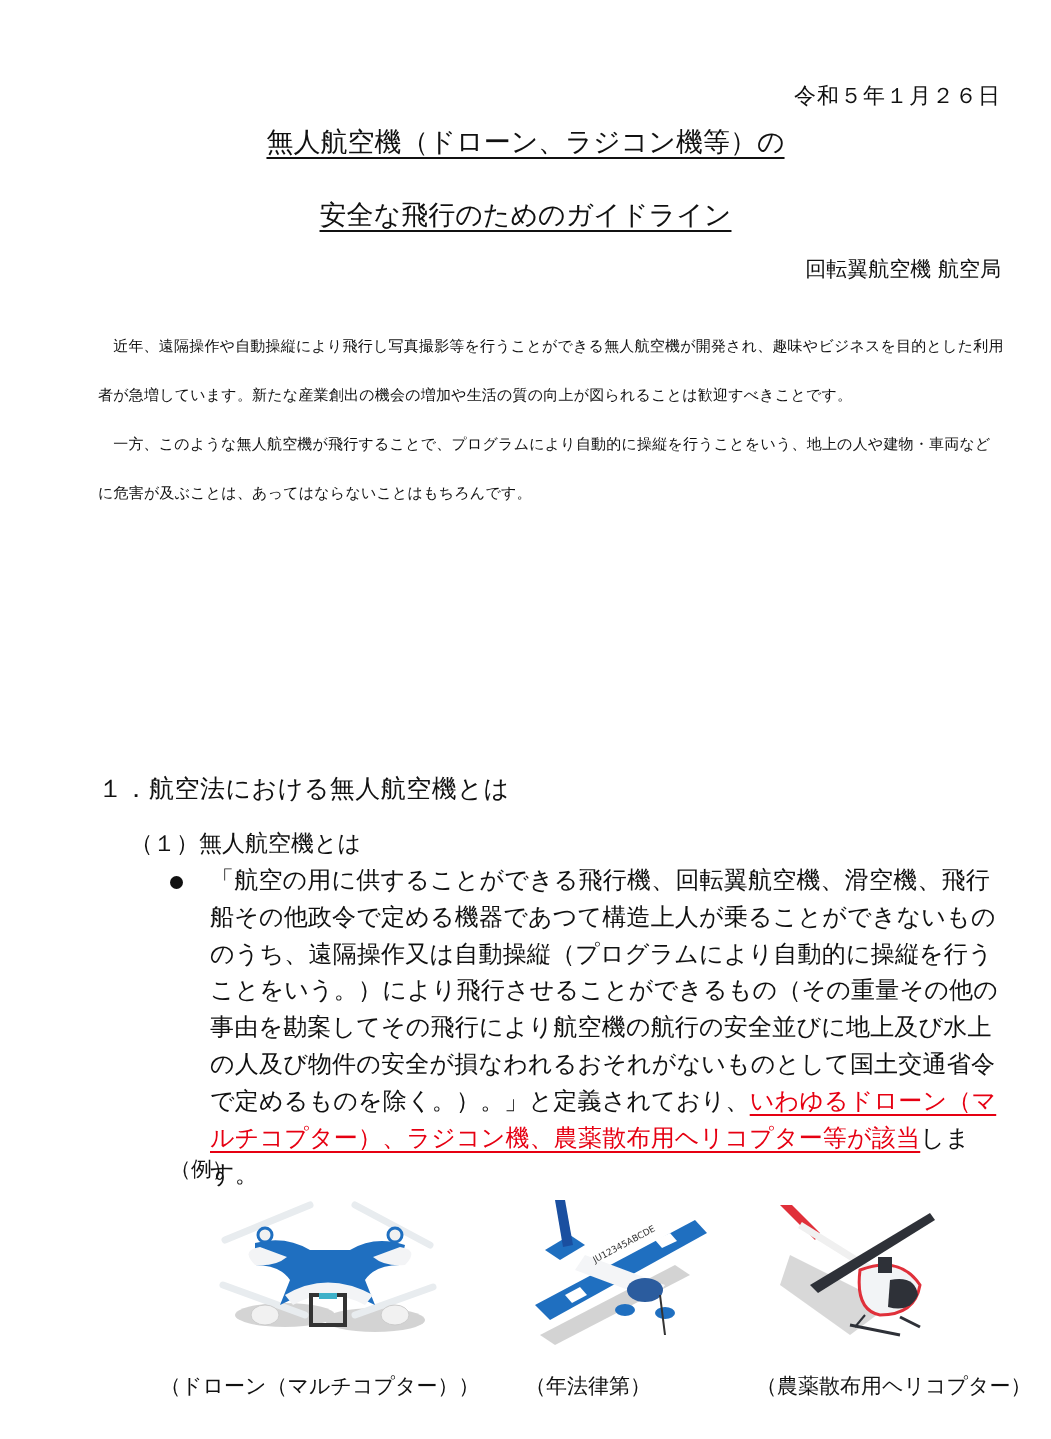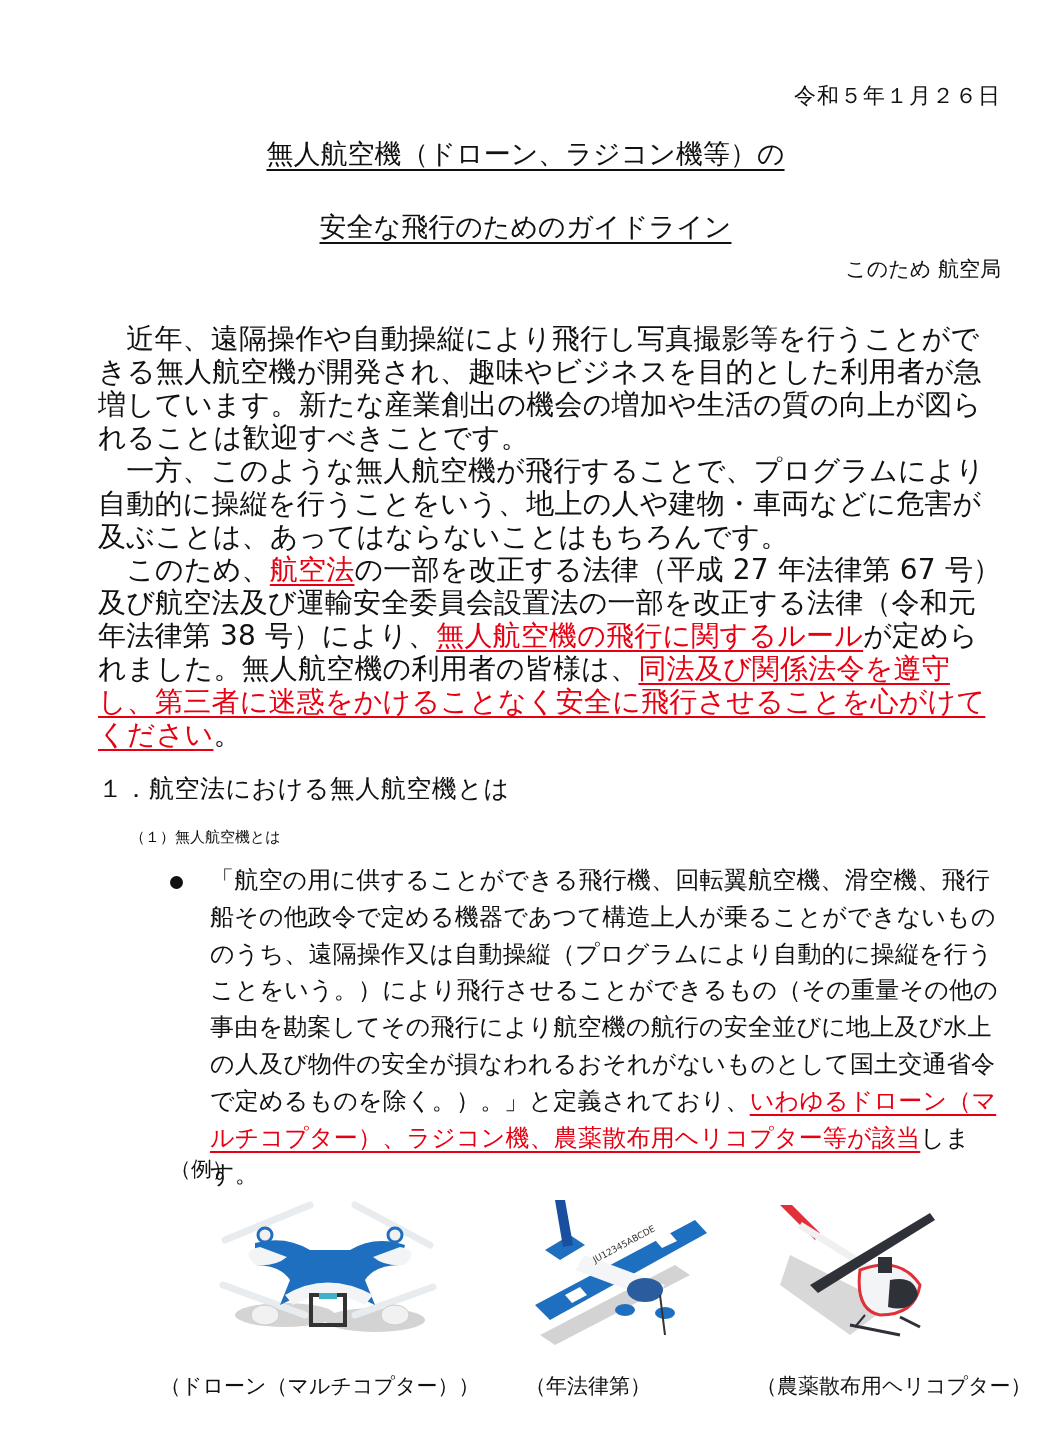--- a/index.html
+++ b/index.html
@@ -1,49 +1,48 @@
 <!DOCTYPE html>
 <html><head>
 <meta charset="utf-8">
 <style>
   html, body { margin:0; padding:0; background:#ffffff; }
   body { width:1051px; height:1439px; position:relative; overflow:hidden;
          font-family:"DejaVu Sans", "Liberation Sans", sans-serif; color:#111; }
   .abs { position:absolute; }
   .date { right:50px; top:81px; font-size:22px; letter-spacing:1px; }
-  .title { left:0; width:1051px; text-align:center; font-size:27px;margin-top:12px; }
+  .title { left:0; width:1051px; text-align:center; font-size:27px; }
   .title span { text-decoration:underline; text-underline-offset:6px; text-decoration-thickness:2px; }
   .t1 { top:124px; }
   .t2 { top:197px; }
   .org { right:50px; top:255px; font-size:21px; }
-  .para { left:98px; width:906px; font-size:28px; line-height:33px; letter-spacing:0.2px; }
+  .para { left:98px; width:906px; font-size:15px; line-height:49px; letter-spacing:0.2px; }
   .p1 { top:322px; }
   .red { color:#e60012; text-decoration:underline; text-decoration-color:#e60012; text-underline-offset:5px; text-decoration-thickness:2px; }
   .h1 { left:98px; top:772px; font-size:25px; letter-spacing:0.5px; }
-  .h2 { left:130px; top:828px; font-size:15px; }
+  .h2 { left:130px; top:828px; font-size:23px; }
   .bullet-dot { left:170px; top:876px; width:13px; height:13px; border-radius:50%; background:#111; }
   .bullet-text { left:210px; top:862px; width:796px; font-size:24px; line-height:36.8px; letter-spacing:0.2px; }
   .example { left:170px; top:1155px; font-size:21px; }
   .cap { top:1372px; font-size:21px; }
   .illus { top:1195px; }
 </style>
 </head>
 <body>
 
 <div class="abs date">令和５年１月２６日</div>
 
 <div class="abs title t1"><span>無人航空機（ドローン、ラジコン機等）の</span></div>
 <div class="abs title t2"><span>安全な飛行のためのガイドライン</span></div>
 
-<div class="abs org">このため 航空局</div>
+<div class="abs org">回転翼航空機 航空局</div>
 
 <div class="abs para p1">
   <div>　近年、遠隔操作や自動操縦により飛行し写真撮影等を行うことができる無人航空機が開発され、趣味やビジネスを目的とした利用者が急増しています。新たな産業創出の機会の増加や生活の質の向上が図られることは歓迎すべきことです。</div>
   <div>　一方、このような無人航空機が飛行することで、プログラムにより自動的に操縦を行うことをいう、地上の人や建物・車両などに危害が及ぶことは、あってはならないことはもちろんです。</div>
-  <div><span>　このため、</span><a class="red">航空法</a><span>の一部を改正する法律（平成 27 年法律第 67 号）及び航空法及び運輸安全委員会設置法の一部を改正する法律（令和元年法律第 38 号）により、</span><a class="red">無人航空機の飛行に関するルール</a><span>が定められました。無人航空機の利用者の皆様は、</span><span class="red">同法及び関係法令を遵守し、第三者に迷惑をかけることなく安全に飛行させることを心がけてください</span><span>。</span></div>
 </div>
 
 <div class="abs h1">１．航空法における無人航空機とは</div>
 <div class="abs h2">（１）無人航空機とは</div>
 
 <div class="abs bullet-dot"></div>
 <div class="abs bullet-text"><span>「航空の用に供することができる飛行機、回転翼航空機、滑空機、飛行船その他政令で定める機器であつて構造上人が乗ることができないもののうち、遠隔操作又は自動操縦（プログラムにより自動的に操縦を行うことをいう。）により飛行させることができるもの（その重量その他の事由を勘案してその飛行により航空機の航行の安全並びに地上及び水上の人及び物件の安全が損なわれるおそれがないものとして国土交通省令で定めるものを除く。）。」と定義されており、</span><span class="red">いわゆるドローン（マルチコプター）、ラジコン機、農薬散布用ヘリコプター等が該当</span><span>します。</span></div>
 
 <div class="abs example">（例）</div>
 

